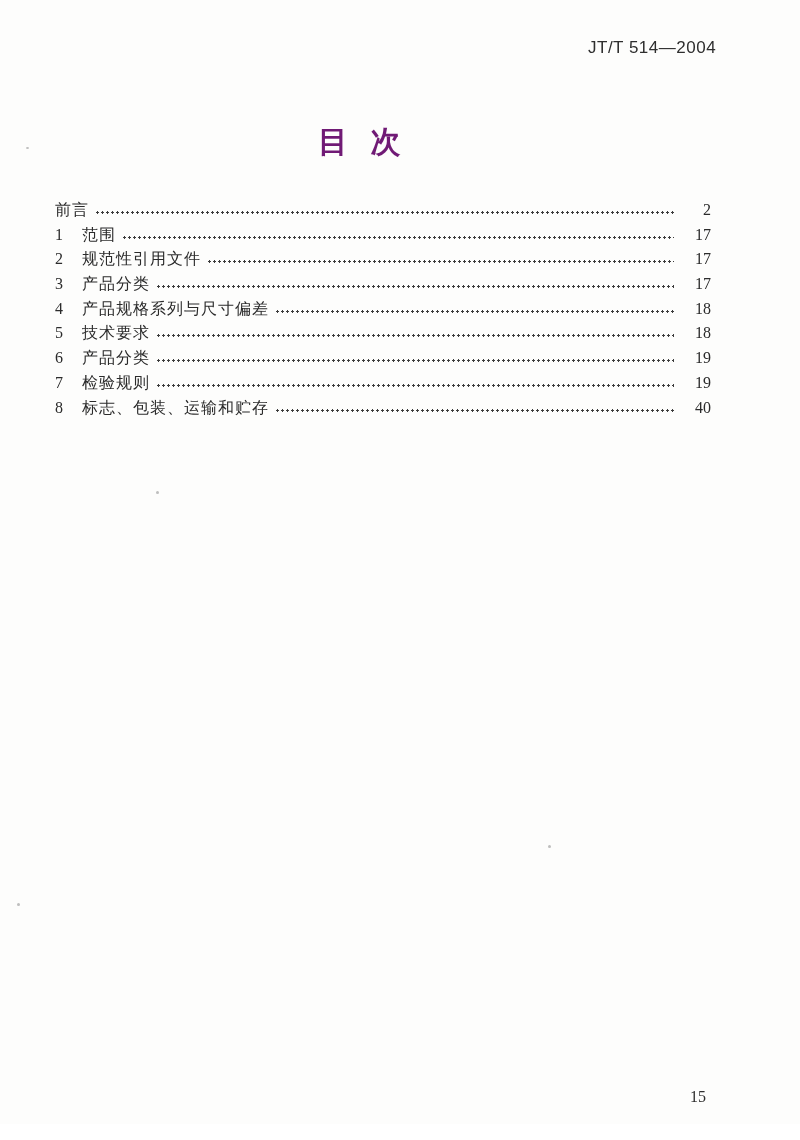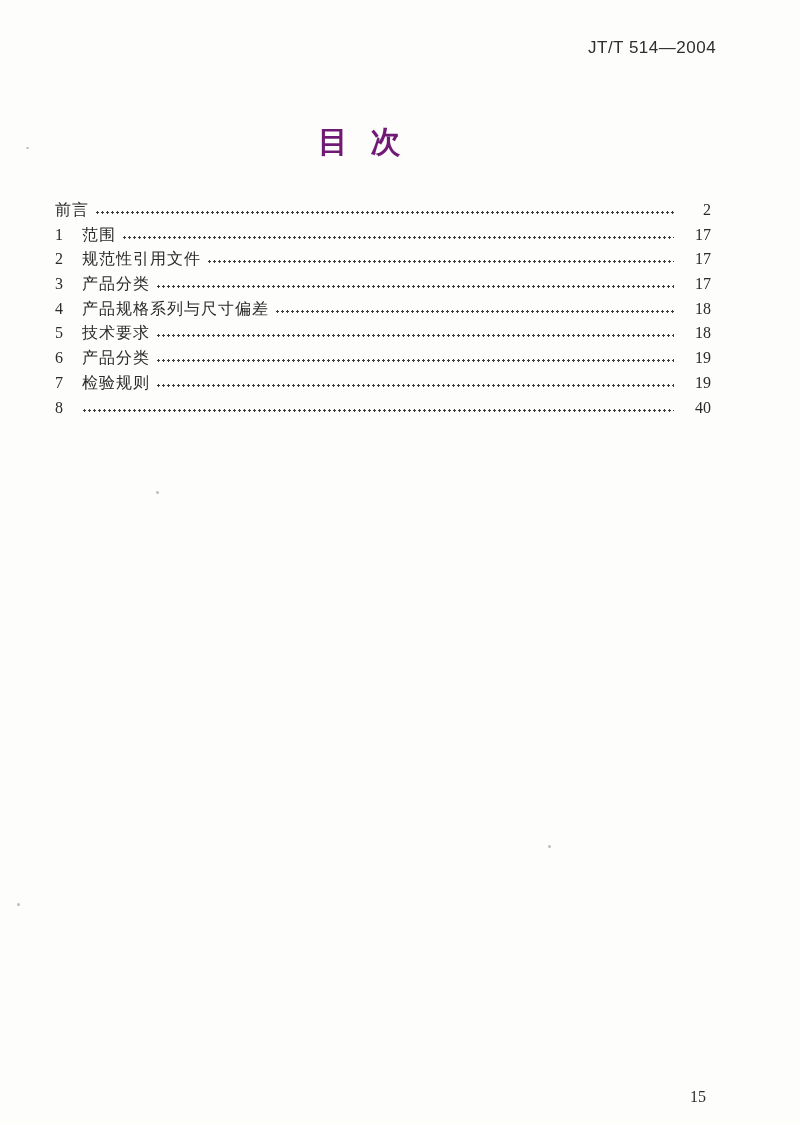--- a/index.html
+++ b/index.html
@@ -173,20 +173,21 @@
 
     <div class="toc-row">
       <span class="toc-num">7</span>
       <span class="toc-label">检验规则</span>
       <span class="toc-leader"></span>
       <span class="toc-page">19</span>
     </div>
 
     <div class="toc-row">
       <span class="toc-num">8</span>
+      <span class="toc-label">标志、包装、运输和贮存</span>
       <span class="toc-leader"></span>
       <span class="toc-page">40</span>
     </div>
 
   </div>
 
   <div class="footer-page-number">15</div>
 
   <span class="speck s1"></span>
   <span class="speck s2"></span>

